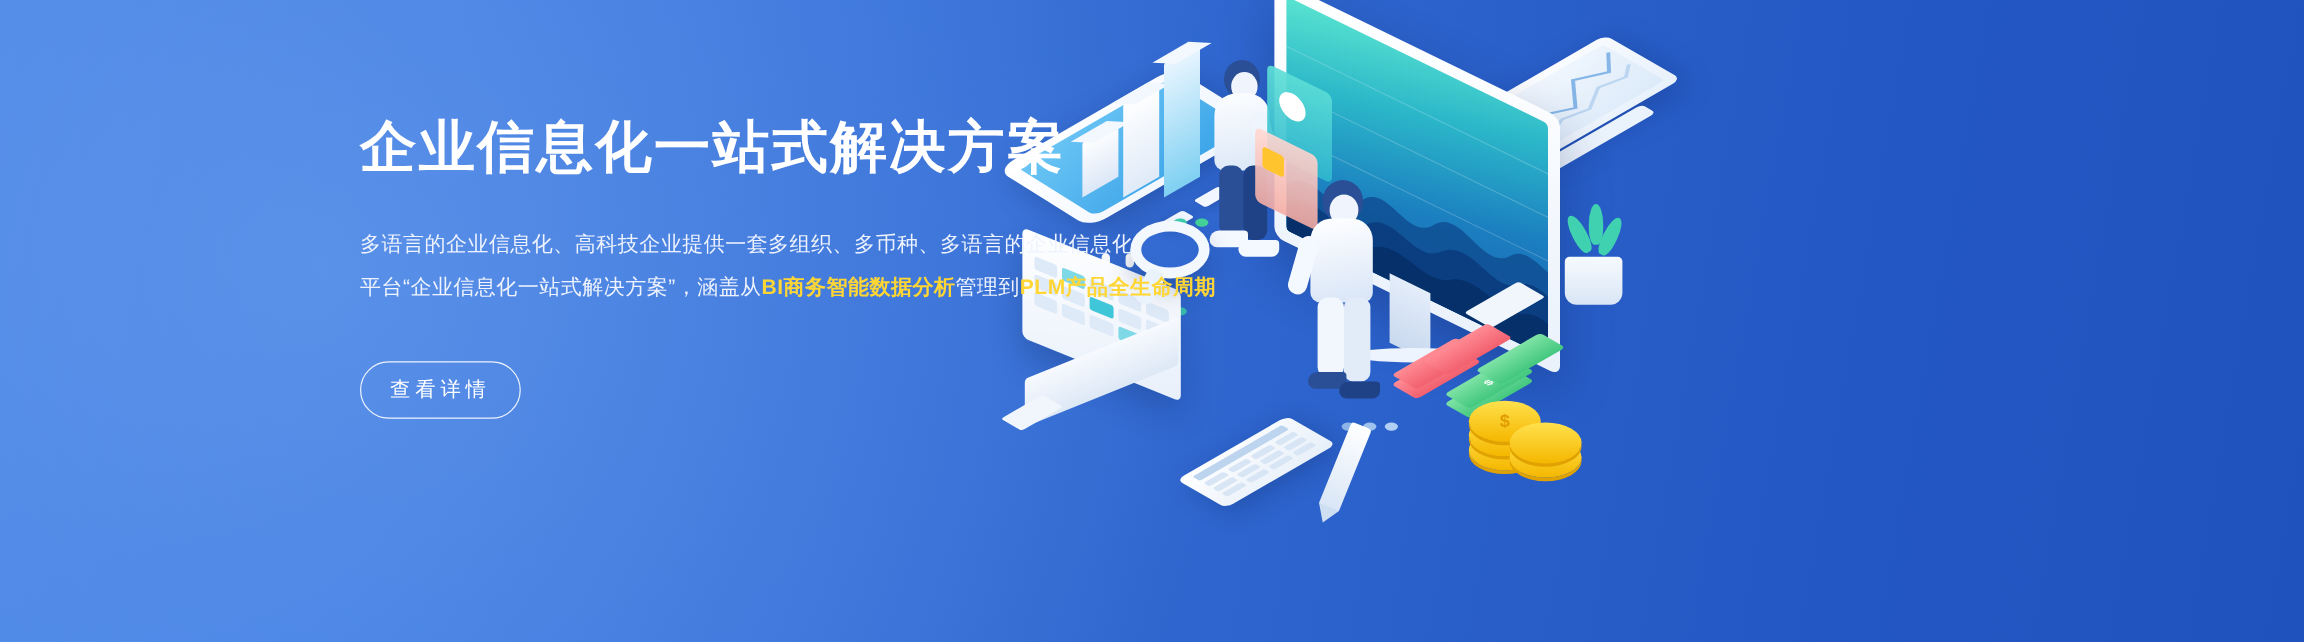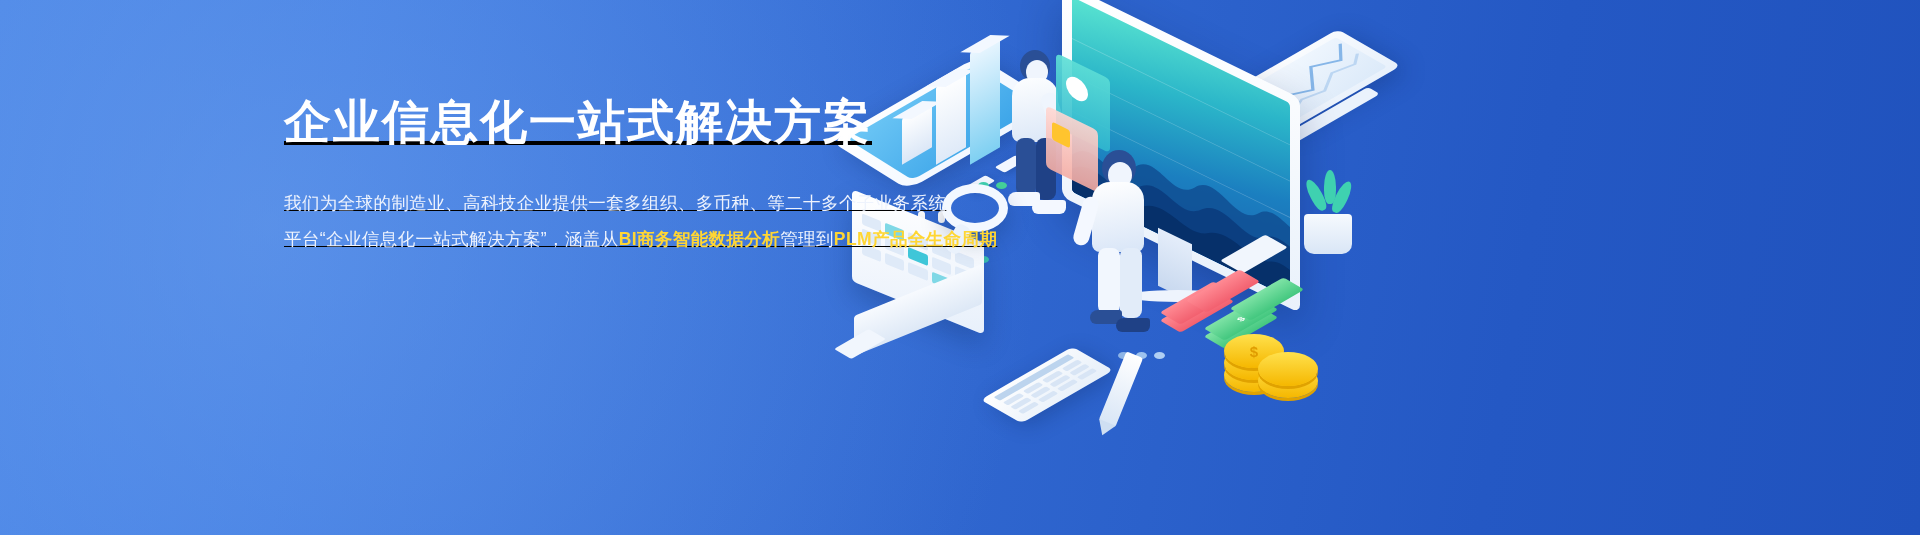--- a/index.html
+++ b/index.html
@@ -12,21 +12,21 @@
     position:relative; width:1920px; height:535px; overflow:hidden;
     background:linear-gradient(100deg,#4a86e8 0%,#3f7ce4 18%,#2f66cf 52%,#2458c4 78%,#2052bd 100%);
   }
   .banner::before{
     content:""; position:absolute; inset:0;
     background:radial-gradient(circle at 14% 42%, rgba(110,160,235,.55) 0%, rgba(110,160,235,0) 46%);
     pointer-events:none;
   }
 
   
-  .copy { position:absolute; left:284px; top:96px; width:690px; z-index:6;text-decoration:underline; }
+  .copy { position:absolute; left:300px; top:96px; width:690px; z-index:6; }
   .headline {
     font-size:47px; line-height:1.12; font-weight:700; color:#ffffff;
     letter-spacing:2px; white-space:nowrap;
   }
   .desc { margin-top:36px; width:680px; }
   .desc p {
     font-size:17.5px; line-height:36px; color:#eef3fd; letter-spacing:.4px;
     white-space:nowrap;
   }
   .hl { color:#ffd633; font-weight:700; }
@@ -178,27 +178,28 @@
 </head>
 <body>
 
 <div class="banner">
 
   <div class="copy">
     <h1 class="headline">企业信息化一站式解决方案</h1>
 
     <div class="desc">
       <p>
-        <span>我们为全球的制造业、高科技企业提供一套多组织、多币种、等二十多个子业务系统</span>
+        <span>多语言的企业信息化、高科技企业提供一套多组织、多币种、多语言的企业信息化</span>
       </p>
       <p>
         <span>平台“企业信息化一站式解决方案”，涵盖从</span><span class="hl">BI商务智能数据分析</span><span>管理到</span><span class="hl">PLM产品全生命周期</span>
       </p>
     </div>
 
+    <div class="btn">查看详情</div>
   </div>
 
   <div class="art">
 
     <div class="phone">
       <div class="phone-scr"></div>
     </div>
     <div class="bars">
       <div class="bar b1"></div>
       <div class="bar b2"></div>

